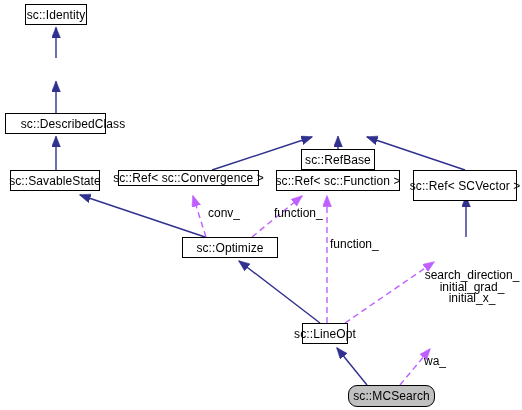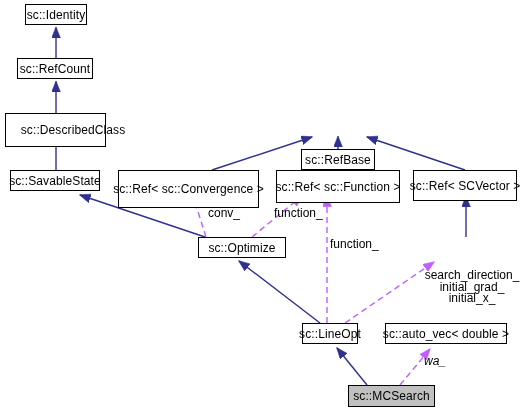--- a/index.html
+++ b/index.html
@@ -104,62 +104,56 @@
       <line x1="345" y1="323" x2="434" y2="262"></line>
 
       <line x1="400" y1="385" x2="430" y2="349"></line>
     </g>
   </svg>
 
   <div class="node" style="left:25px; top:4px; width:62px; height:21px;">
     <span>sc::Identity</span>
   </div>
 
-  <div class="node" style="left:17px; top:58px; width:76px; height:21px;">
-    <span>sc::RefCount</span>
-  </div>
 
-  <div class="node" style="left:5px; top:113px; width:101px; height:34px;padding-left:35px;">
+  <div class="node" style="left:5px; top:113px; width:101px; height:21px;padding-left:35px;">
     <span>sc::DescribedClass</span>
   </div>
 
   <div class="node" style="left:301px; top:113px; width:74px; height:21px;margin-top:36px;">
     <span>sc::RefBase</span>
   </div>
 
   <div class="node" style="left:10px; top:170px; width:90px; height:21px;text-align:right;">
     <span>sc::SavableState</span>
   </div>
 
-  <div class="node" style="left:118px; top:170px; width:141px; height:38px;">
+  <div class="node" style="left:118px; top:170px; width:141px; height:16px;">
     <span>sc::Ref&lt; sc::Convergence &gt;</span>
   </div>
 
-  <div class="node" style="left:276px; top:170px; width:124px; height:33px;">
+  <div class="node" style="left:276px; top:170px; width:124px; height:21px;">
     <span>sc::Ref&lt; sc::Function &gt;</span>
   </div>
 
   <div class="node" style="left:413px; top:170px; width:104px; height:31px;">
     <span>sc::Ref&lt; SCVector &gt;</span>
   </div>
 
-  <div class="node" style="left:198px; top:237px; width:88px; height:21px;align-items:center;">
+  <div class="node" style="left:182px; top:237px; width:96px; height:21px;align-items:center;">
     <span>sc::Optimize</span>
   </div>
 
 
-  <div class="node" style="left:302px; top:323px; width:56px; height:21px;">
+  <div class="node" style="left:302px; top:323px; width:46px; height:21px;">
     <span>sc::LineOpt</span>
   </div>
 
-  <div class="node" style="left:385px; top:323px; width:122px; height:21px;">
-    <span>sc::auto_vec&lt; double &gt;</span>
-  </div>
 
-  <div class="node current" style="left:348px; top:385px; width:87px; height:22px;">
+  <div class="node current" style="left:348px; top:385px; width:87px; height:22px;border-radius:9px;">
     <span>sc::MCSearch</span>
   </div>
 
   <div class="edge-label" style="left:208px; top:208px;">
     <span>conv_</span>
   </div>
 
   <div class="edge-label" style="left:274px; top:208px;">
     <span>function_</span>
   </div>
@@ -167,17 +161,17 @@
   <div class="edge-label" style="left:330px; top:239px;">
     <span>function_</span>
   </div>
 
   <div class="edge-label multi" style="left:415px; top:270px; width:114px;">
     <div>search_direction_</div>
     <div>initial_grad_</div>
     <div>initial_x_</div>
   </div>
 
-  <div class="edge-label" style="left:424px; top:356px;font-style:italic;">
+  <div class="edge-label" style="left:424px; top:356px;">
     <span>wa_</span>
   </div>
 
 </div>
 
 </body></html>

